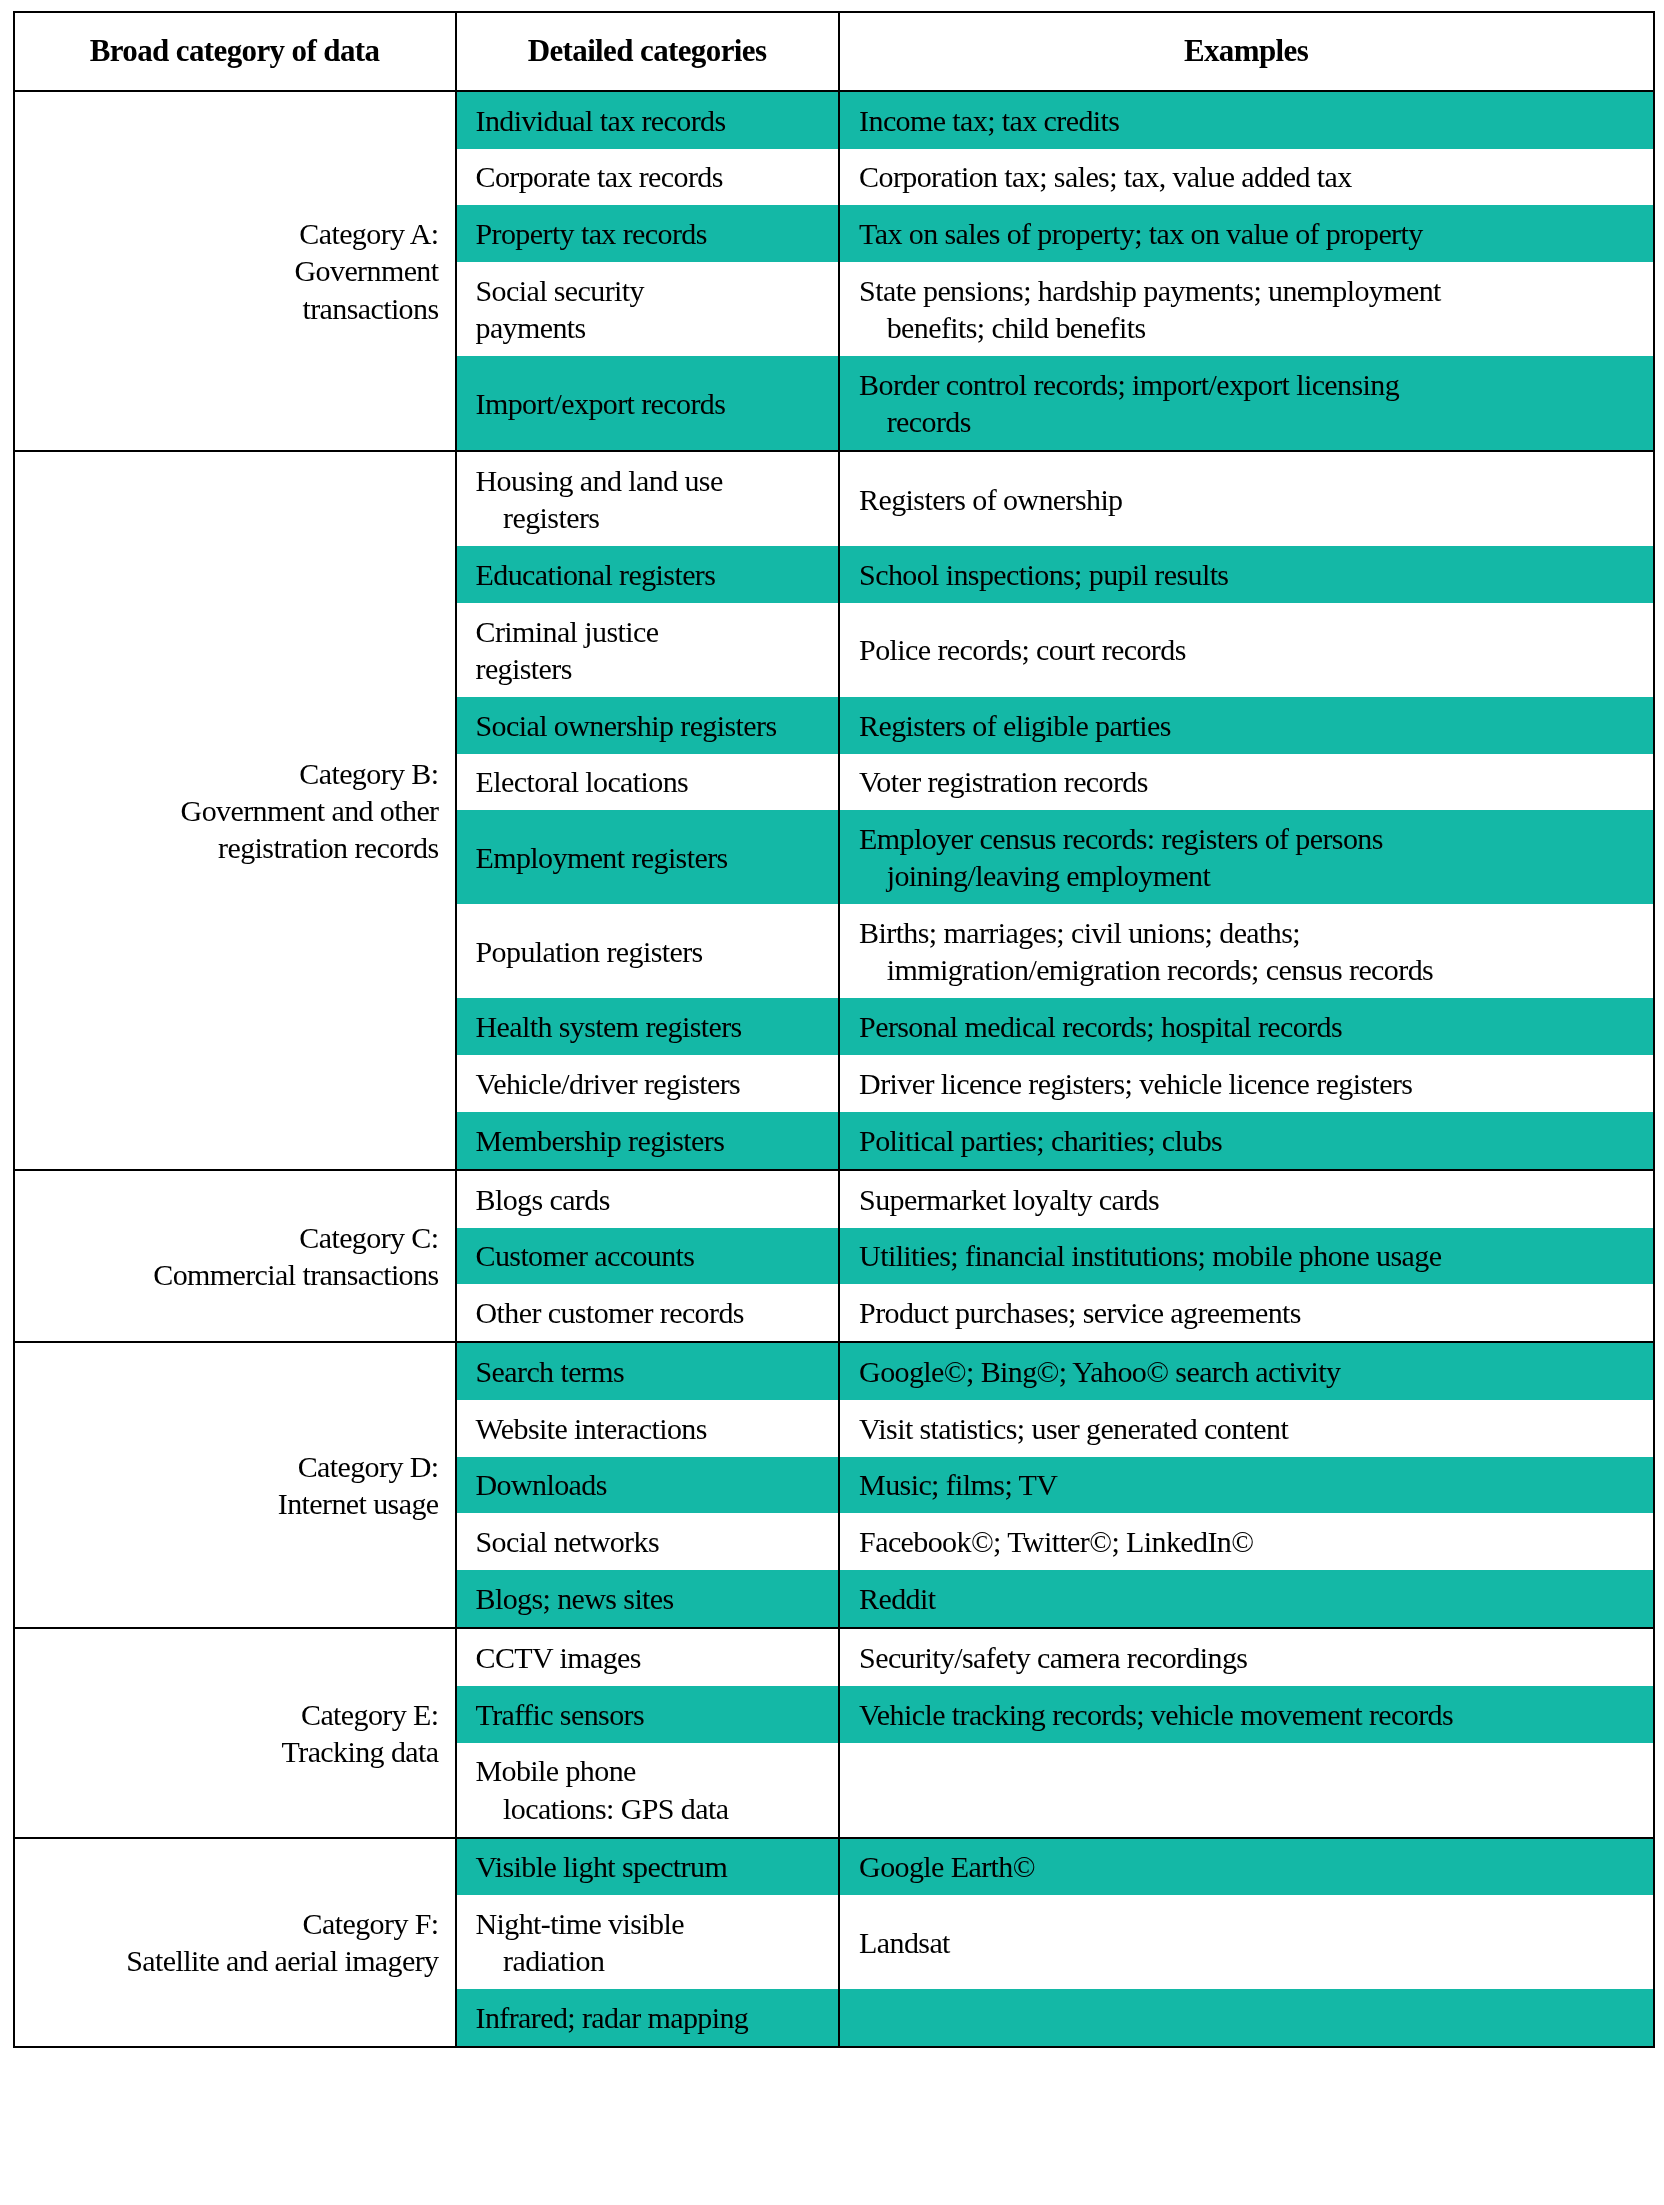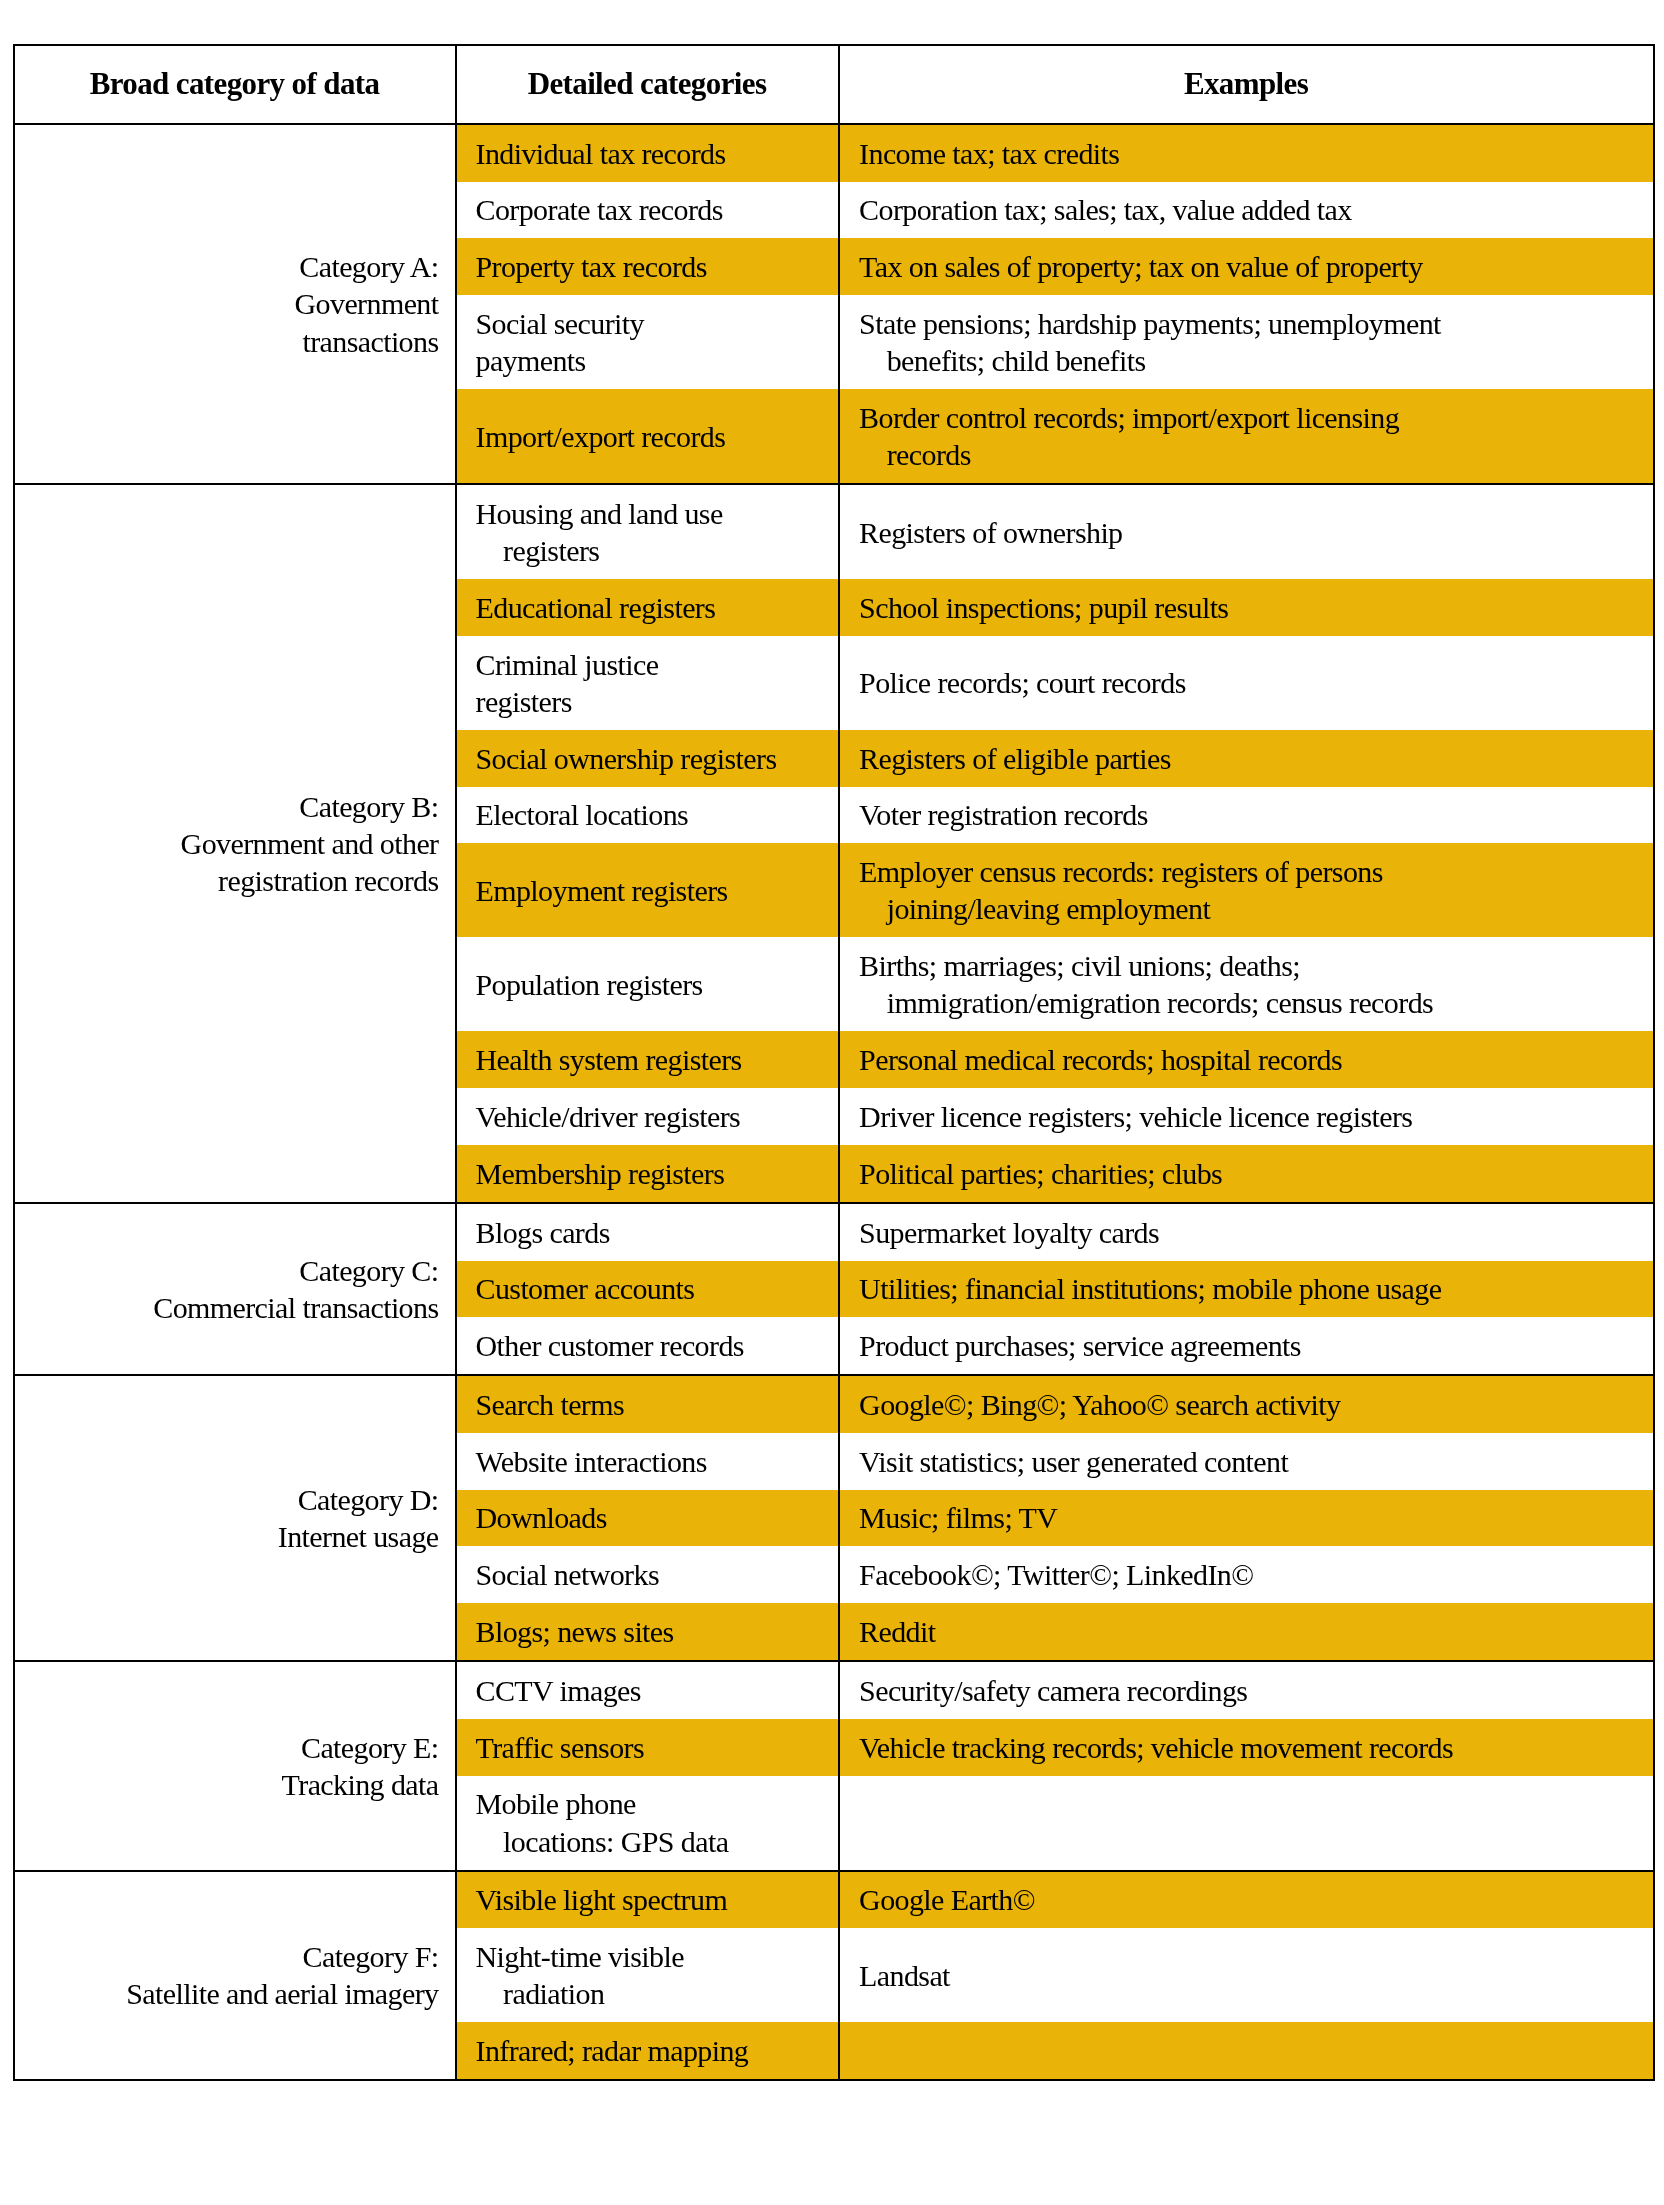--- a/index.html
+++ b/index.html
@@ -3,21 +3,20 @@
 <meta charset="utf-8">
 <style>
   html,body{margin:0;padding:0;background:#ffffff;}
   body{width:1664px;height:2205px;position:relative;font-family:"Liberation Serif",serif;color:#000;}
   .page{position:absolute;left:0;top:0;width:1664px;height:2205px;}
   table.data{
     position:absolute;left:12.5px;top:10.7px;
     width:1639px;height:1924px;
     border-collapse:collapse;table-layout:fixed;
     border:2.7px solid #000;
-    margin-top:33px;
   }
   tbody.section{border-top:2.7px solid #000;}
   th{
     font-weight:bold;font-size:31px;line-height:1.15;
     text-align:center;vertical-align:middle;
     padding:11.6px 5.4px;height:54px;
     border-bottom:2.7px solid #000;
     letter-spacing:-0.02em;
     background:#fff;
   }
@@ -25,21 +24,21 @@
     font-size:30px;line-height:1.24;
     vertical-align:middle;text-align:left;
     letter-spacing:-0.02em;
     white-space:pre-wrap;
     word-wrap:break-word;
   }
   td.cat{padding:9.8px 16px 9.8px 20.5px;background:#fff;text-align:right;}
   td.det{padding:9.8px 12.5px 9.8px 19px;}
   td.ex{padding:9.8px 12.5px 9.8px 19.6px;}
   .vline{border-left:2.7px solid #000;}
-  .sh{background:#eab308;}
+  .sh{background:#14b8a6;}
 </style>
 </head>
 <body>
 
 <div class="page">
 <table class="data">
   <colgroup>
     <col style="width:442px">
     <col style="width:383px">
     <col style="width:815px">

